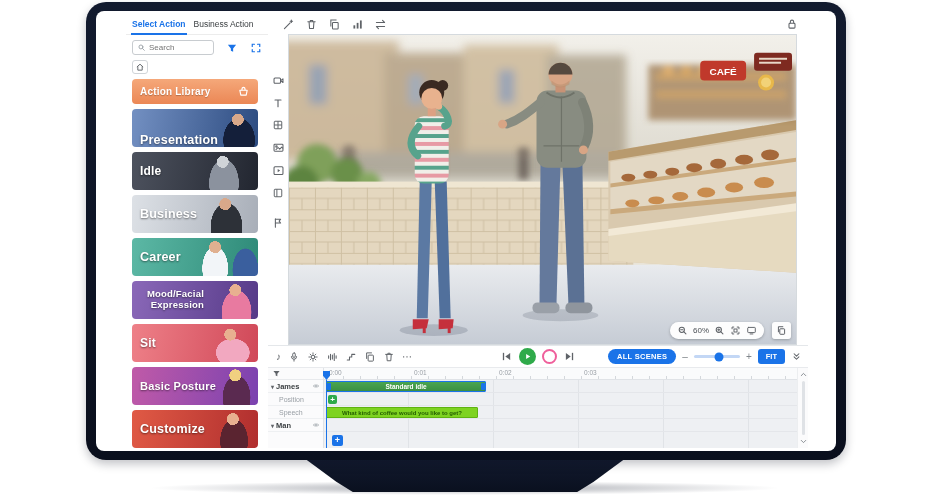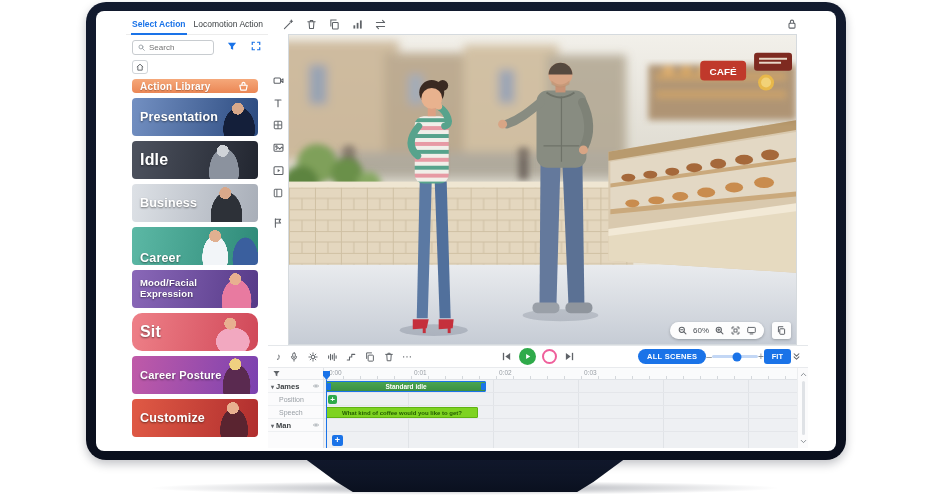--- a/index.html
+++ b/index.html
@@ -11,40 +11,40 @@
 .laptop-stand{position:absolute;left:300px;top:455px;width:330px;height:37px;background:linear-gradient(180deg,#131b30,#0a101f);clip-path:polygon(0% 0%,100% 0%,89% 72%,84% 100%,16% 100%,11% 72%);}
 .bezel{position:absolute;left:86px;top:2px;width:760px;height:458px;background:linear-gradient(180deg,#121a2e,#0a0f1d);border-radius:20px;box-shadow:0 4px 10px rgba(10,15,30,.25);}
 .screen{position:absolute;left:10px;top:9px;width:740px;height:440px;background:#fff;border-radius:8px;overflow:hidden;}
 .app{position:absolute;left:30px;top:3px;width:682px;height:434px;display:flex;background:#fff;}
 
 
 .sidebar{width:142px;flex:none;display:flex;flex-direction:column;min-height:0;}
 .tabs{display:flex;gap:6px;padding:5px 5px 0;border-bottom:1px solid #ececec;}
 .tab{font-size:8.5px;color:#3c4043;padding:0 1px 4px;cursor:pointer;white-space:nowrap;}
 .tab.active{color:#1a73e8;font-weight:bold;border-bottom:2px solid #1a73e8;margin-bottom:-1px;}
-.search-row{display:flex;align-items:flex-start;gap:12px;padding:5px 6px 3px;}
+.search-row{display:flex;align-items:center;gap:12px;padding:5px 6px 3px;}
 .search-box{flex:1;display:flex;align-items:center;gap:3px;border:1px solid #c8ccd0;border-radius:3px;height:15px;padding:0 4px;min-width:0;color:#9aa0a6;}
 .search-box input{border:0;outline:0;flex:1;min-width:0;font-size:8px;color:#3c4043;font-family:inherit;background:transparent;}
 .icon-btn{background:none;border:0;padding:0;display:flex;align-items:center;justify-content:center;cursor:pointer;color:#5f6368;}
 .home-row{padding:2px 6px 3px;}
 .home-btn{width:16px;height:14px;border:1px solid #d0d4d8;border-radius:3px;background:#fff;display:flex;align-items:center;justify-content:center;cursor:pointer;color:#5f6368;}
 .cards{flex:1;display:flex;flex-direction:column;gap:5px;padding:2px 10px 4px 6px;overflow:hidden;}
 .card{flex:none;position:relative;height:38px;border-radius:4px;display:flex;align-items:center;padding:0 8px;color:#fff;font-weight:bold;font-size:12.5px;letter-spacing:.2px;text-shadow:0 1px 2px rgba(0,0,0,.5);cursor:pointer;overflow:hidden;}
-.card.header{height:14px;font-size:10px;justify-content:space-between;text-shadow:0 1px 1px rgba(0,0,0,.25);}
-.card.fs16{font-size:16px;}
+.card.header{height:25px;font-size:10px;justify-content:space-between;text-shadow:0 1px 1px rgba(0,0,0,.25);}
+.card.fs16{font-size:12px;}
 .card.fs11{font-size:11px;}
 .card.two-line{font-size:9.5px;}
 .card.two-line span{display:block;width:64px;line-height:1.15;}
 .c-library{background:linear-gradient(180deg,#f5a87a,#eb8755);}
-.c-presentation{background:radial-gradient(circle 6px at 84% 28%,#d8a88a 98%,transparent),radial-gradient(ellipse 16px 22px at 85% 82%,#141f3a 98%,transparent),linear-gradient(100deg,#7390c2,#2c4b80);}
+.c-presentation{background:radial-gradient(circle 6px at 84% 28%,#d8a88a 98%,transparent),radial-gradient(ellipse 16px 22px at 85% 82%,#141f3a 98%,transparent),linear-gradient(100deg,#7390c2,#2c4b80);align-items:flex-end;}
 .c-idle{background:radial-gradient(circle 6px at 72% 26%,#cfd3d8 98%,transparent),radial-gradient(ellipse 15px 24px at 73% 82%,#8b929e 98%,transparent),linear-gradient(100deg,#4d525e,#222630);}
 .c-business{background:radial-gradient(circle 6px at 74% 24%,#d8a88a 98%,transparent),radial-gradient(ellipse 16px 24px at 75% 84%,#2d3138 98%,transparent),linear-gradient(100deg,#dde1e6,#a8aeb8);}
-.c-career{background:radial-gradient(circle 6px at 66% 24%,#e0b090 98%,transparent),radial-gradient(ellipse 13px 22px at 66% 80%,#f2f5f8 98%,transparent),radial-gradient(ellipse 13px 22px at 90% 85%,#3a5f9e 98%,transparent),linear-gradient(100deg,#5cb8a5,#2e8a78);align-items:flex-end;}
-.c-mood{background:radial-gradient(circle 6px at 82% 24%,#e8b090 98%,transparent),radial-gradient(ellipse 15px 22px at 83% 82%,#e87aa0 98%,transparent),linear-gradient(100deg,#8a68b8,#563a88);}
-.c-sit{background:radial-gradient(circle 6px at 78% 28%,#e8b090 98%,transparent),radial-gradient(ellipse 17px 14px at 80% 75%,#f2a8c0 98%,transparent),linear-gradient(100deg,#ee8088,#d04858);border-radius:10px;}
+.c-career{background:radial-gradient(circle 6px at 66% 24%,#e0b090 98%,transparent),radial-gradient(ellipse 13px 22px at 66% 80%,#f2f5f8 98%,transparent),radial-gradient(ellipse 13px 22px at 90% 85%,#3a5f9e 98%,transparent),linear-gradient(100deg,#5cb8a5,#2e8a78);}
+.c-mood{background:radial-gradient(circle 6px at 82% 24%,#e8b090 98%,transparent),radial-gradient(ellipse 15px 22px at 83% 82%,#e87aa0 98%,transparent),linear-gradient(100deg,#8a68b8,#563a88);text-align:right;}
+.c-sit{background:radial-gradient(circle 6px at 78% 28%,#e8b090 98%,transparent),radial-gradient(ellipse 17px 14px at 80% 75%,#f2a8c0 98%,transparent),linear-gradient(100deg,#ee8088,#d04858);}
 .c-posture{background:radial-gradient(circle 6px at 82% 22%,#f0d080 98%,transparent),radial-gradient(ellipse 14px 22px at 83% 80%,#5a2a50 98%,transparent),linear-gradient(100deg,#c05aa8,#7a42b0);}
 .c-locomotion{background:radial-gradient(circle 6px at 80% 24%,#e8b090 98%,transparent),radial-gradient(ellipse 14px 22px at 81% 82%,#5a2430 98%,transparent),linear-gradient(100deg,#e05a45,#b02e2e);}
 
 
 .main{flex:1;display:flex;flex-direction:column;min-width:0;}
 .main-toolbar{height:20px;flex:none;display:flex;align-items:center;gap:10px;padding:0 10px 0 14px;color:#5f6368;}
 .spacer{flex:1;}
 .canvas-row{flex:1;display:flex;min-height:0;}
 .tool-rail{width:20px;flex:none;display:flex;flex-direction:column;align-items:center;gap:10px;padding-top:40px;color:#5f6368;}
 .flaggap{margin-top:8px;}
@@ -55,21 +55,21 @@
 .corner-btn{position:absolute;right:5px;bottom:5px;width:19px;height:17px;background:rgba(255,255,255,.95);border:0;border-radius:3px;box-shadow:0 1px 3px rgba(0,0,0,.25);display:flex;align-items:center;justify-content:center;cursor:pointer;color:#4a4f55;}
 
 
 .timeline{flex:none;border-top:1px solid #e4e7ea;}
 .tl-toolbar{position:relative;height:22px;display:flex;align-items:center;padding:0 6px;border-bottom:1px solid #e8eaed;}
 .tl-icons{display:flex;align-items:center;gap:7px;padding-left:2px;color:#5f6368;}
 .glyph{font-size:10px;color:#5f6368;line-height:1;cursor:pointer;}
 .transport{position:absolute;left:50%;top:0;height:100%;transform:translateX(-50%);display:flex;align-items:center;gap:6px;color:#5f6368;}
 .play-btn{width:17px;height:17px;border-radius:50%;background:#2faa4a;border:0;display:flex;align-items:center;justify-content:center;cursor:pointer;}
 .rec-btn{width:15px;height:15px;border-radius:50%;background:#fff;border:2.5px solid #ef5f9b;cursor:pointer;}
-.tl-right{margin-left:auto;display:flex;align-items:center;color:#5f6368;}
+.tl-right{margin-left:auto;display:flex;align-items:center;gap:6px;color:#5f6368;}
 .pill{background:#1a73e8;color:#fff;border:0;border-radius:9px;font-size:7.5px;font-weight:bold;padding:3px 9px;letter-spacing:.3px;cursor:pointer;font-family:inherit;white-space:nowrap;}
 .slider{position:relative;width:46px;height:3px;border-radius:2px;background:#c3d7f5;cursor:pointer;}
 .slider .thumb{position:absolute;left:55%;top:50%;width:9px;height:9px;border-radius:50%;background:#1a73e8;transform:translate(-50%,-50%);}
 .pm{font-size:10px;color:#80868b;cursor:pointer;line-height:1;}
 .fit-btn{background:#1a73e8;color:#fff;border:0;border-radius:3px;font-size:7.5px;font-weight:bold;padding:3px 8px;cursor:pointer;font-family:inherit;}
 .tl-body{display:flex;}
 .tl-labels{width:56px;flex:none;border-right:1px solid #e0e3e7;background:#fbfbfc;}
 .lbl-head{height:12px;display:flex;align-items:center;padding-left:4px;border-bottom:1px solid #e8eaed;color:#5f6368;}
 .lbl-row{height:13px;display:flex;align-items:center;gap:2px;padding:0 3px;border-bottom:1px solid #eef0f2;}
 .lbl-row.head{font-size:7.5px;font-weight:bold;color:#3c4043;justify-content:center;}
@@ -104,21 +104,21 @@
 <div class="stage">
   <div class="laptop-shadow"></div>
   <div class="laptop-stand"></div>
   <div class="bezel">
     <div class="screen">
       <div class="app">
 
         <aside class="sidebar">
           <div class="tabs">
             <div class="tab active">Select Action</div>
-            <div class="tab">Locomotion Action</div>
+            <div class="tab">Business Action</div>
           </div>
           <div class="search-row">
             <div class="search-box">
               <svg class="i" width="9" height="9" viewBox="0 0 16 16" fill="none" stroke="currentColor" stroke-width="1.6" stroke-linecap="round">
                   <circle cx="7" cy="7" r="3.5"></circle>
                   <path d="M9.8 9.8 13 13"></path>
                 </svg>
               <input placeholder="Search" style="">
             </div>
             <button class="icon-btn">
@@ -159,21 +159,21 @@
             <div class="card c-career">
                 <span>Career</span>
               </div>
             <div class="card c-mood two-line">
                 <span>Mood/Facial Expression</span>
               </div>
             <div class="card c-sit fs16">
                 <span>Sit</span>
               </div>
             <div class="card c-posture fs11">
-                <span>Career Posture</span>
+                <span>Basic Posture</span>
               </div>
             <div class="card c-locomotion">
                 <span>Customize</span>
               </div>
           </div>
         </aside>
 
         <div class="main">
 
           <div class="main-toolbar">

